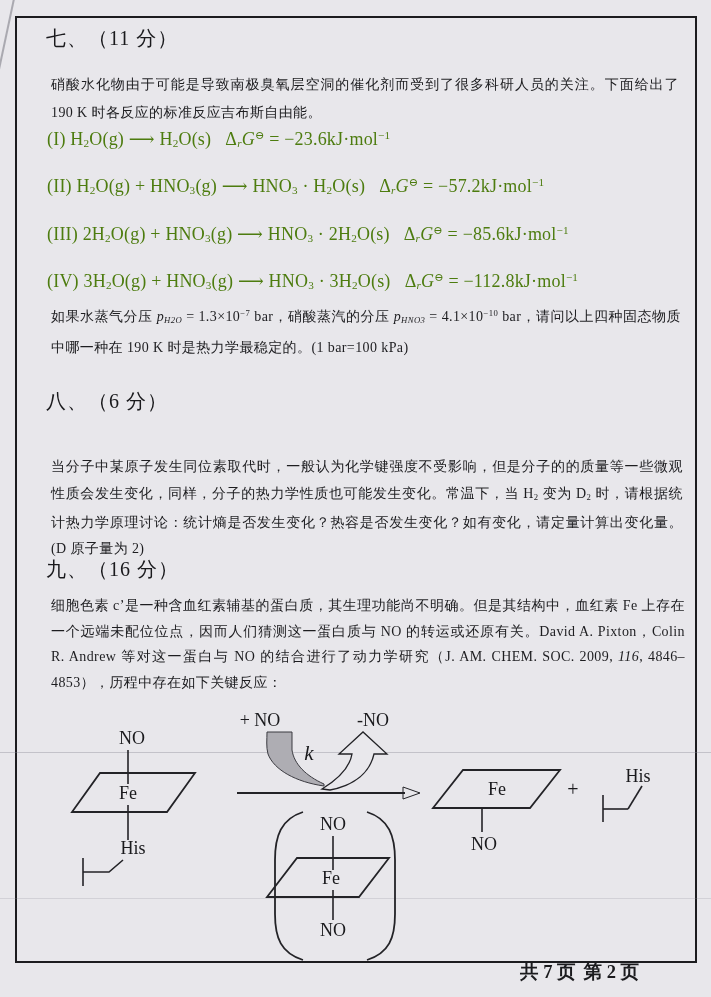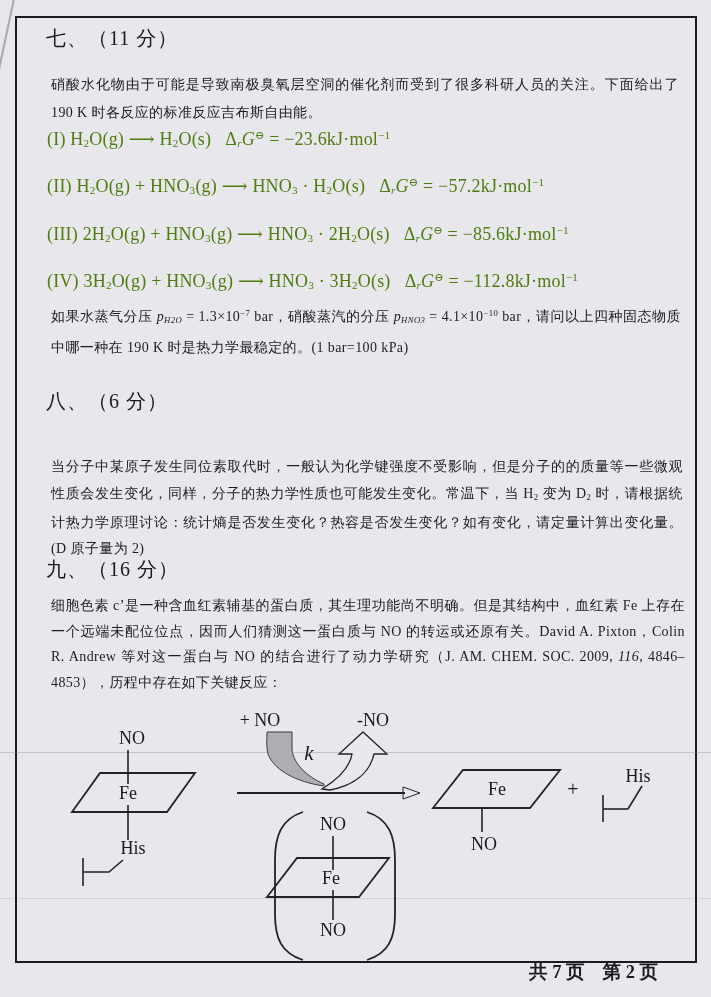--- a/index.html
+++ b/index.html
@@ -50,21 +50,21 @@
     font-family:"Liberation Serif","DejaVu Serif",serif;
     font-size:18px;fill:#1a1a1d;
   }
   .diagram .klabel{font-style:italic;font-size:21px;}
   .diagram line,.diagram polyline,.diagram polygon,.diagram path.stroke-only{
     stroke:#232327;fill:none;
   }
   .footer{
     position:absolute;left:520px;top:959px;width:180px;
     font-size:18.5px;font-weight:600;color:#1b1b1e;
-    display:flex;gap:18px;white-space:nowrap;margin-left:9px;
+    display:flex;gap:8px;white-space:nowrap;
   }
 </style>
 </head>
 <body>
 
 <div class="frame"></div>
 <div class="scan-fold"></div>
 <div class="scan-line" style="top:752px;"></div>
 <div class="scan-line" style="top:898px;opacity:.6;"></div>
 

